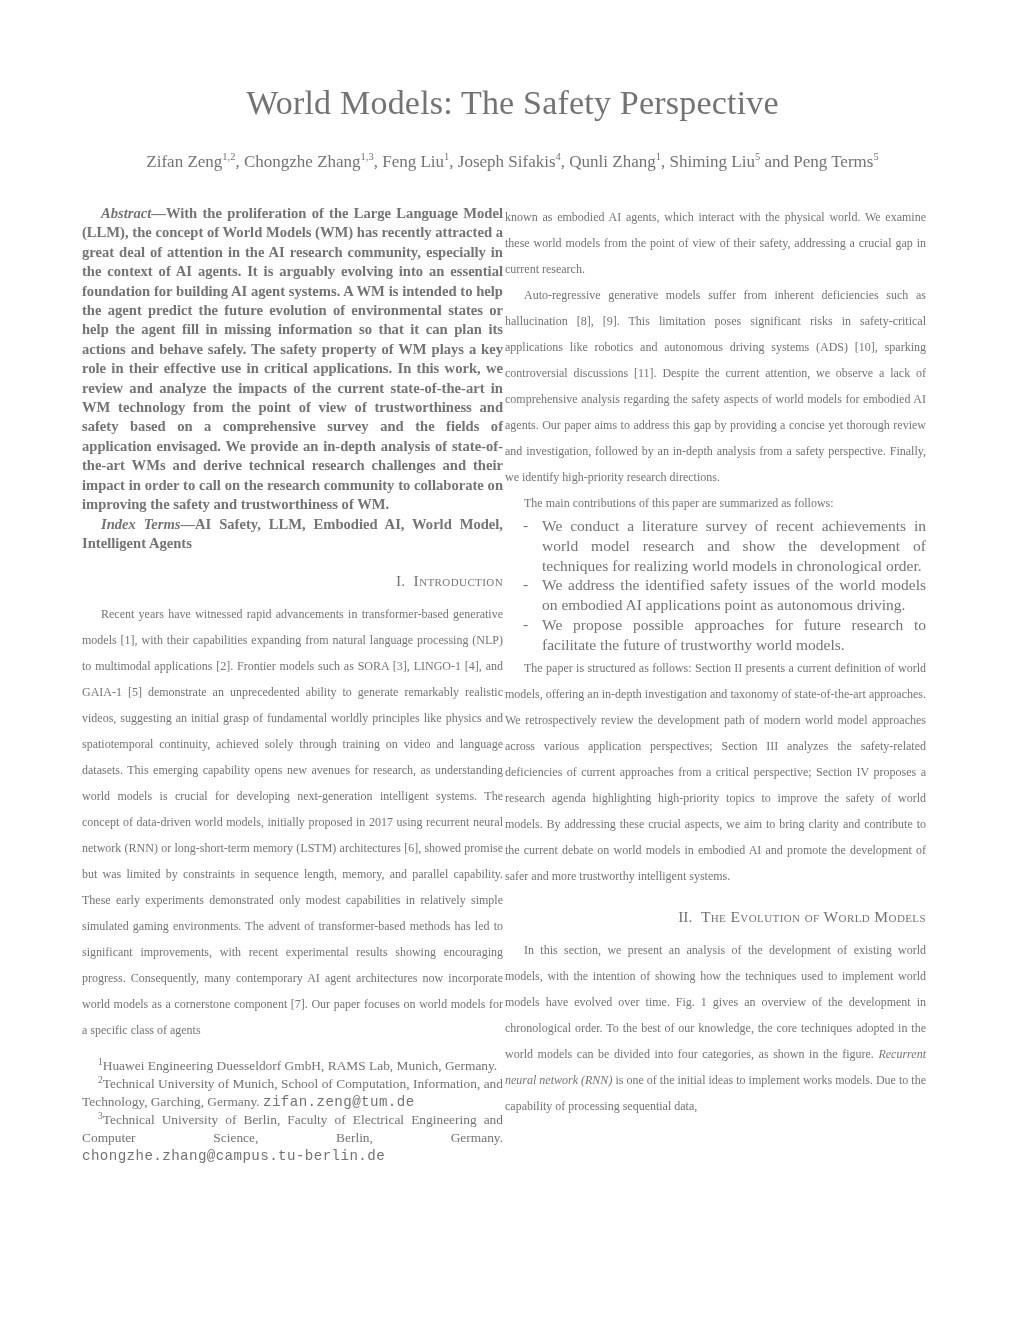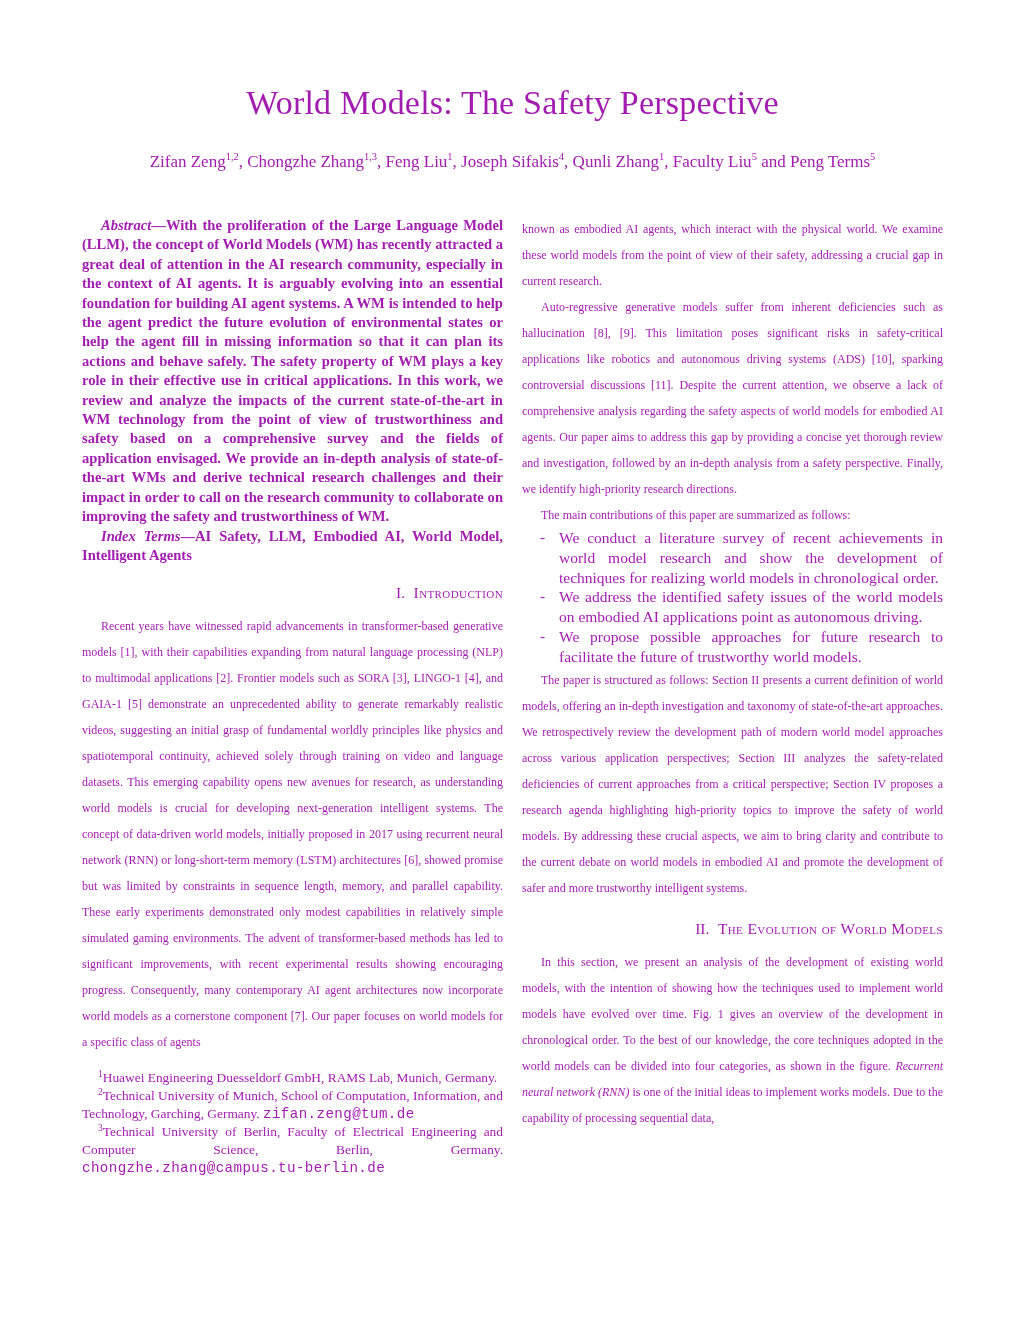--- a/index.html
+++ b/index.html
@@ -3,42 +3,42 @@
 <meta charset="utf-8">
 <style>
   html, body { margin: 0; padding: 0; background: #ffffff; }
   .page {
     position: relative;
     width: 1024px;
     height: 1325px;
     box-sizing: border-box;
     padding: 84px 81px 0 82px;
     background: #ffffff;
-    color: #a21caf;
+    color: #737373;
     font-family: "Liberation Serif", serif;
     overflow: hidden;
   }
   .title {
     margin: 0;
     text-align: center;
     font-size: 34px;
     font-weight: normal;
     letter-spacing: 0.2px;
   }
   .authors {
     margin-top: 30px;
     text-align: center;
     font-size: 17px;
     white-space: nowrap;
   }
   .authors sup { font-size: 10.5px; line-height: 0; }
   .columns {
     display: flex;
-    gap: 19px;
-    margin-top: 44px;
+    gap: 2px;
+    margin-top: 32px;
   }
   .col { width: 421px; flex: 0 0 421px; }
   p.body {
     margin: 0;
     font-size: 12px;
     line-height: 26px;
     text-align: justify;
   }
   .indent { text-indent: 19px; }
   p.abstract, p.index-terms {
@@ -81,21 +81,21 @@
   em.ital { font-style: italic; }
 </style>
 </head>
 <body>
 
 <div class="page">
 
   <h1 class="title">World Models: The Safety Perspective</h1>
 
   <div class="authors">
-    <span><span>Zifan Zeng</span><sup>1,2</sup></span><span><span>, Chongzhe Zhang</span><sup>1,3</sup></span><span><span>, Feng Liu</span><sup>1</sup></span><span><span>, Joseph Sifakis</span><sup>4</sup></span><span><span>, Qunli Zhang</span><sup>1</sup></span><span><span>, Faculty Liu</span><sup>5</sup></span><span><span> and Peng Terms</span><sup>5</sup></span>
+    <span><span>Zifan Zeng</span><sup>1,2</sup></span><span><span>, Chongzhe Zhang</span><sup>1,3</sup></span><span><span>, Feng Liu</span><sup>1</sup></span><span><span>, Joseph Sifakis</span><sup>4</sup></span><span><span>, Qunli Zhang</span><sup>1</sup></span><span><span>, Shiming Liu</span><sup>5</sup></span><span><span> and Peng Terms</span><sup>5</sup></span>
   </div>
 
   <div class="columns">
 
     <div class="col">
       <p class="abstract"><span class="abs-label">Abstract</span><span>—With the proliferation of the Large Language Model (LLM), the concept of World Models (WM) has recently attracted a great deal of attention in the AI research community, especially in the context of AI agents. It is arguably evolving into an essential foundation for building AI agent systems. A WM is intended to help the agent predict the future evolution of environmental states or help the agent fill in missing information so that it can plan its actions and behave safely. The safety property of WM plays a key role in their effective use in critical applications. In this work, we review and analyze the impacts of the current state-of-the-art in WM technology from the point of view of trustworthiness and safety based on a comprehensive survey and the fields of application envisaged. We provide an in-depth analysis of state-of-the-art WMs and derive technical research challenges and their impact in order to call on the research community to collaborate on improving the safety and trustworthiness of WM.</span></p>
       <p class="index-terms"><span class="abs-label">Index Terms</span><span>—AI Safety, LLM, Embodied AI, World Model, Intelligent Agents</span></p>
 
       <h2 class="sec"><span>I.</span><span class="sc">Introduction</span></h2>
 

